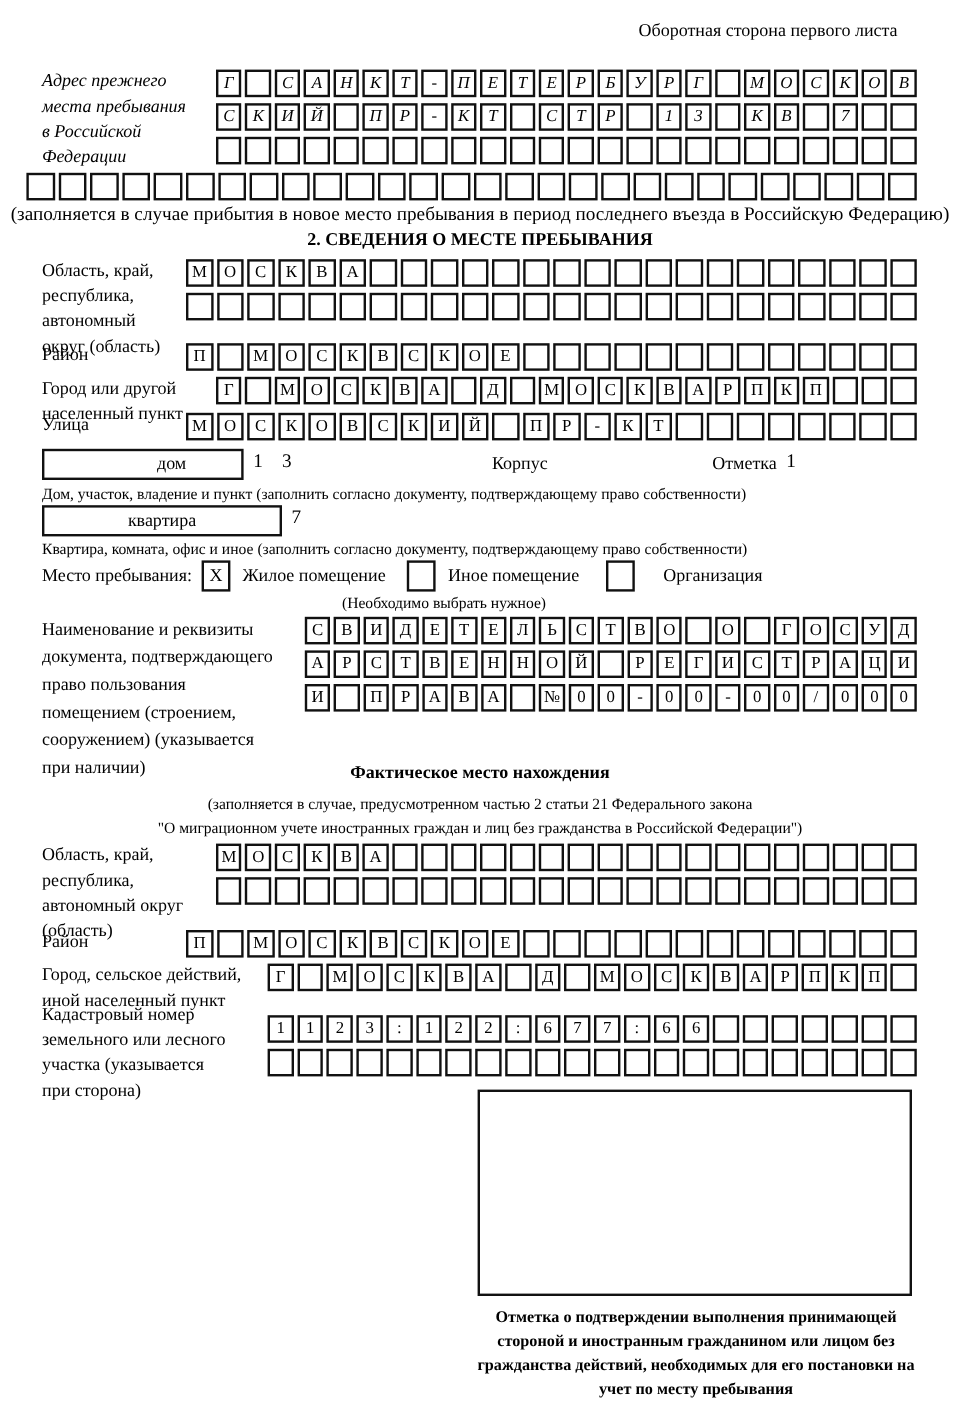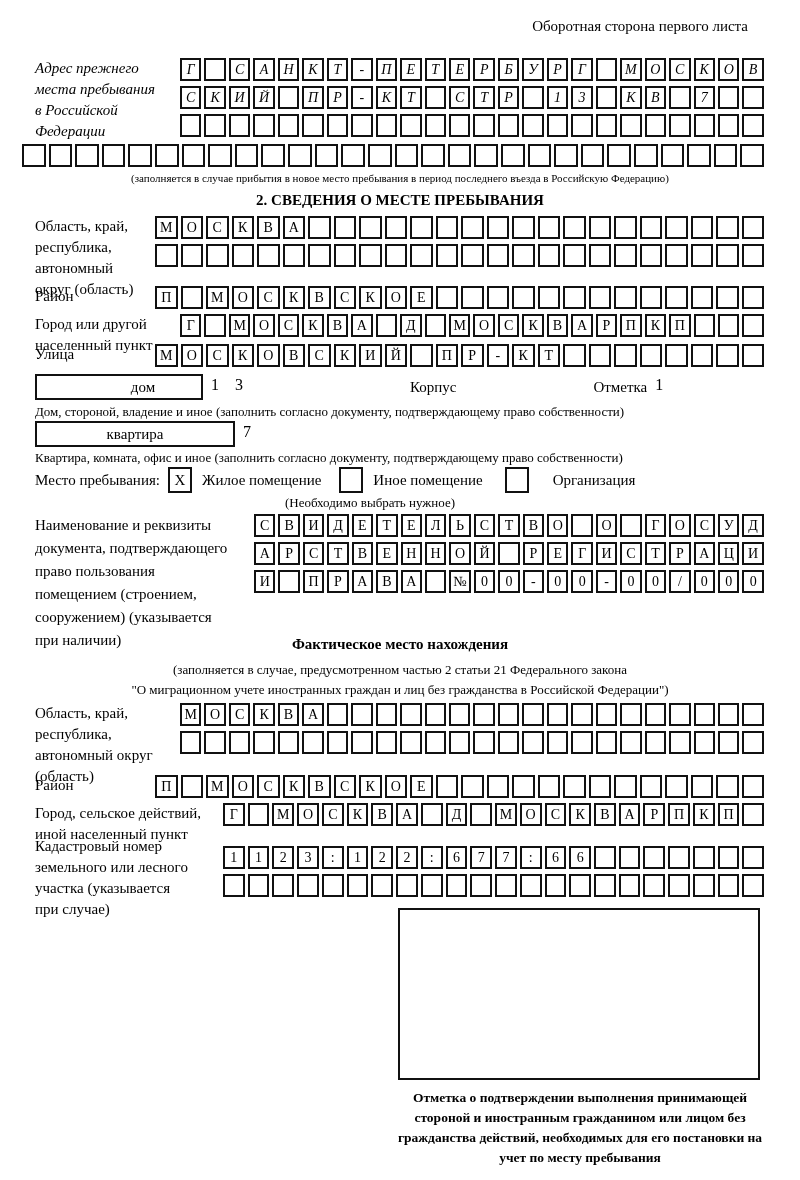--- a/index.html
+++ b/index.html
@@ -34,21 +34,21 @@
   .namebox {
     border:2px solid #111; box-sizing:border-box; height:26px;
     display:flex; align-items:center; justify-content:center; font-size:15px;
   }
   .inline-lbl { font-size:15px; line-height:25px; }
   .chkbox {
     width:24px; height:26px; border:2px solid #111; box-sizing:border-box;
     display:flex; align-items:center; justify-content:center; font-size:15px;
   }
   .cap { font-size:13px; line-height:17px; }
-  .cap-sm { font-size:11px; }
+  .cap-sm { font-size:16px; }
   .title { font-size:15px; }
 
   #header-note   { top:18px;  right:52px; font-size:15px; }
   #prev-block    { top:58px;  left:35px;font-style:italic; }
   #prev-block .lbl { width:145px; }
   #full-row      { top:144px; left:22px; }
   #caption1      { top:170px; }
   #sec2-title    { top:192px; }
 
   #region2       { top:216px; left:35px; }
@@ -404,21 +404,21 @@
         <div class="cell"></div>
       </div>
     <div id="stroenie-lbl" class="inline-lbl">Отметка</div>
     <div id="stroenie-cells" class="fxrow">
         <div class="cell">1</div>
         <div class="cell"></div>
         <div class="cell"></div>
         <div class="cell"></div>
       </div>
   </div>
-  <div id="house-caption" class="blk cap">Дом, стороной, владение и иное (заполнить согласно документу, подтверждающему право собственности)</div>
+  <div id="house-caption" class="blk cap">Дом, участок, владение и пункт (заполнить согласно документу, подтверждающему право собственности)</div>
 
   <div id="apt-row" class="blk flex">
     <div id="apt-box" class="namebox">квартира</div>
     <div id="apt-cells" class="fxrow">
         <div class="cell">7</div>
         <div class="cell"></div>
         <div class="cell"></div>
         <div class="cell"></div>
       </div>
   </div>
@@ -636,21 +636,21 @@
         <div class="cell">К</div>
         <div class="cell">П</div>
         <div class="cell"></div>
       </div>
   </div>
 
   <div id="cadastral" class="blk flex">
     <div class="lbl">Кадастровый номер
 земельного или лесного
 участка (указывается
-при случае)</div>
+при сторона)</div>
     <div class="grid-col">
       <div class="cellrow w-cad">
           <div class="cell">1</div>
           <div class="cell">1</div>
           <div class="cell">2</div>
           <div class="cell">3</div>
           <div class="cell">:</div>
           <div class="cell">1</div>
           <div class="cell">2</div>
           <div class="cell">2</div>

